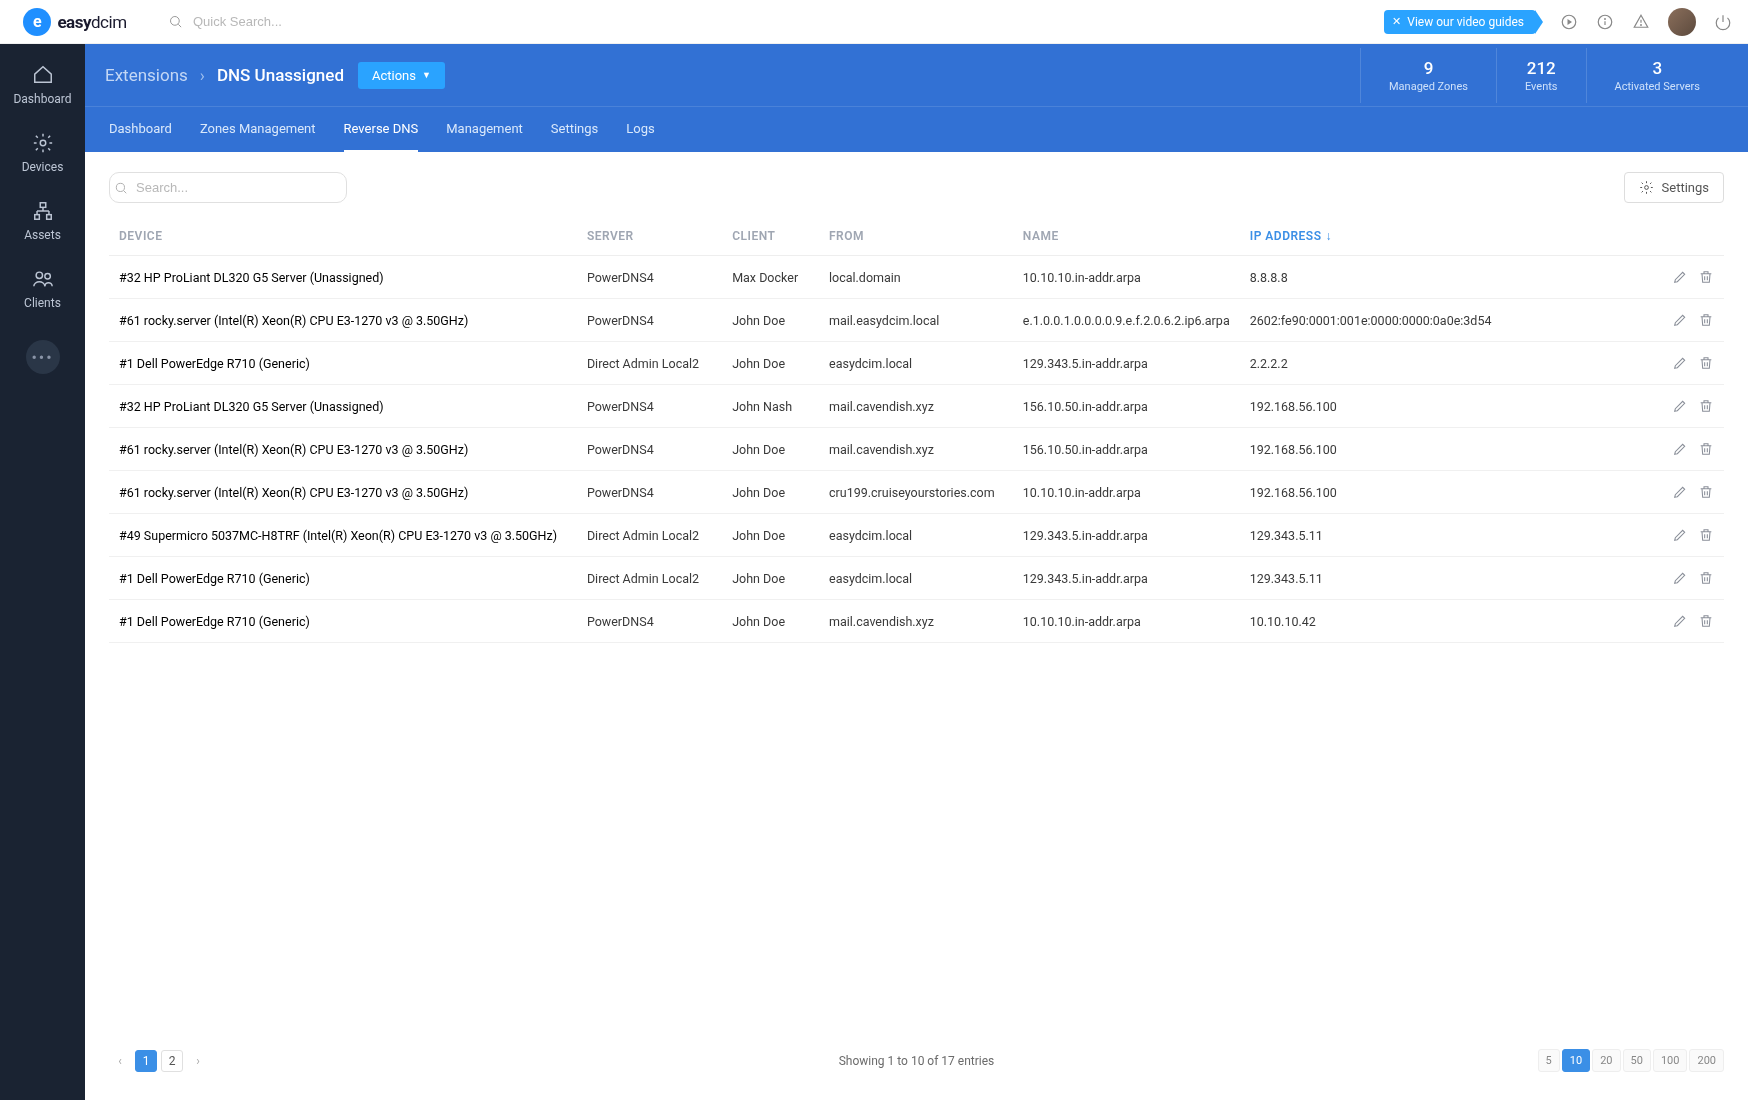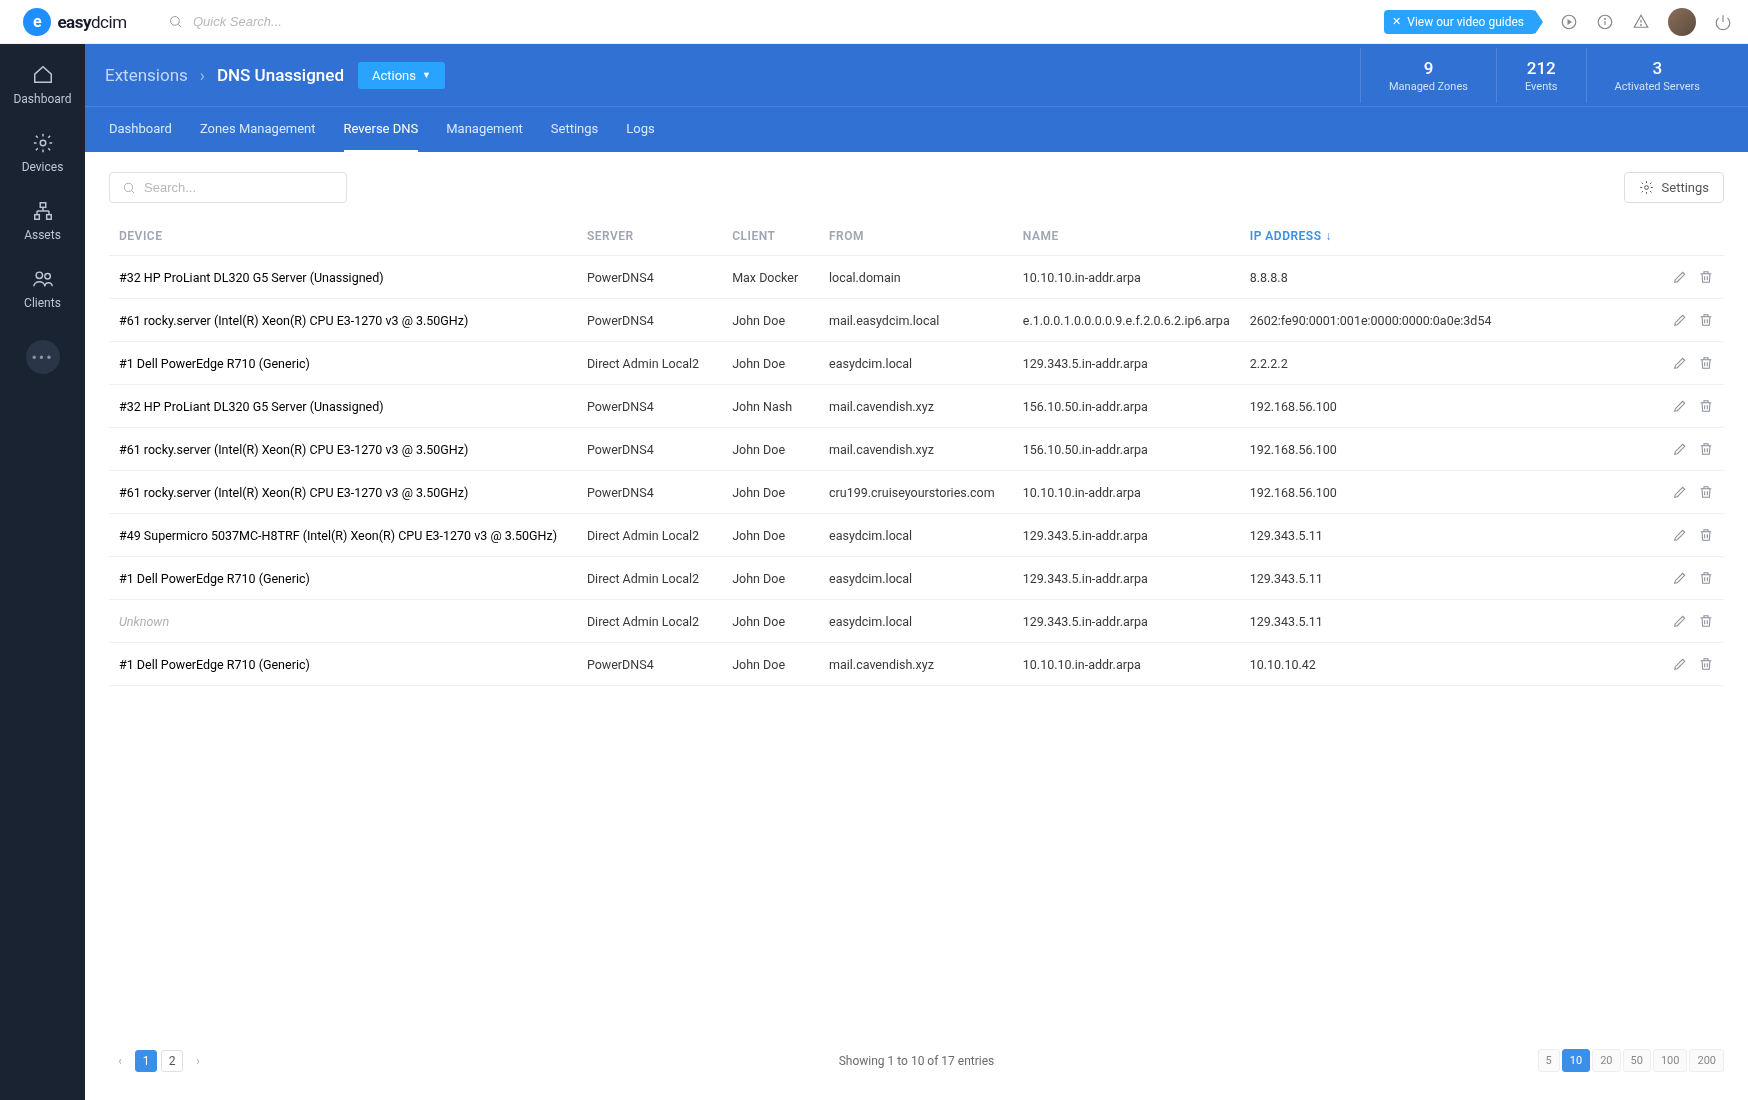--- a/index.html
+++ b/index.html
@@ -7,21 +7,21 @@
 .app { display: flex; height: 100vh; width: 100vw; }
 
 
 .topbar { position: fixed; top: 0; left: 0; right: 0; height: 44px; background: #fff; display: flex; align-items: center; padding: 0 16px 0 0; z-index: 100; border-bottom: 1px solid #f0f0f0; }
 .logo-wrap { width: 150px; display: flex; align-items: center; justify-content: center; gap: 6px; }
 .logo-icon { width: 28px; height: 28px; border-radius: 50%; background: #1f8fff; display: flex; align-items: center; justify-content: center; color: #fff; font-weight: bold; font-size: 16px; }
 .logo-text { font-size: 17px; font-weight: 600; letter-spacing: -0.5px; }
 .logo-text .bold { font-weight: 700; color: #1a1a2e; }
 .logo-text .thin { font-weight: 400; color: #1a1a2e; }
 .quick-search { flex: 0 0 auto; display: flex; align-items: center; gap: 10px; margin-left: 18px; color: #999; }
-.quick-search input { border: none; outline: none; font-size: 13px; width: 200px; color: #ef4444; font-style: italic; }
+.quick-search input { border: none; outline: none; font-size: 13px; width: 200px; color: #ef4444; }
 .quick-search input::placeholder { color: #b8b8b8; }
 .topbar-spacer { flex: 1; }
 .video-guide-btn { background: #2aa3ff; color: #fff; font-size: 12px; padding: 5px 12px 5px 8px; border-radius: 4px; display: flex; align-items: center; gap: 6px; position: relative; cursor: pointer; }
 .video-guide-btn::after { content: ''; position: absolute; right: -7px; top: 50%; transform: translateY(-50%); border-left: 8px solid #2aa3ff; border-top: 12px solid transparent; border-bottom: 12px solid transparent; }
 .video-guide-btn .x { font-size: 11px; }
 .top-icons { display: flex; align-items: center; gap: 18px; margin-left: 24px; }
 .top-icon { width: 18px; height: 18px; display: flex; align-items: center; justify-content: center; color: #888; cursor: pointer; }
 .avatar { width: 28px; height: 28px; border-radius: 50%; background: linear-gradient(135deg, #8b6f5c, #5c4a3d); cursor: pointer; }
 
 
@@ -46,21 +46,21 @@
 .stat { padding: 10px 28px; text-align: center; border-left: 1px solid rgba(255,255,255,0.15); }
 .stat-num { font-size: 17px; font-weight: 500; }
 .stat-lbl { font-size: 11px; color: #cde0fa; margin-top: 2px; }
 .bh-tabs { display: flex; gap: 28px; padding: 0 24px; border-top: 1px solid rgba(255,255,255,0.12); }
 .bh-tab { padding: 14px 0; font-size: 13px; color: #d9e8fb; cursor: pointer; border-bottom: 3px solid transparent; margin-bottom: -1px; }
 .bh-tab.active { color: #fff; border-bottom-color: #fff; font-weight: 400; }
 
 
 .content { flex: 1; padding: 20px 24px; display: flex; flex-direction: column; overflow: hidden; }
 .toolbar { display: flex; align-items: center; margin-bottom: 18px; }
-.search-box { display: flex; align-items: center; gap: 8px; border: 1px solid #e0e0e0; border-radius: 4px; padding: 7px 12px; width: 238px; }
+.search-box { display: flex; align-items: center; gap: 8px; border: 1px solid #e0e0e0; border-radius: 10px; padding: 7px 4px; width: 238px; }
 .search-box input { border: none; outline: none; font-size: 13px; flex: 1; }
 .search-box input::placeholder { color: #b8b8b8; }
 .toolbar-spacer { flex: 1; }
 .settings-btn { display: flex; align-items: center; gap: 8px; border: 1px solid #ddd; border-radius: 4px; padding: 7px 14px; font-size: 13px; color: #555; cursor: pointer; }
 
 
 .table-wrap { flex: 1; overflow: auto; }
 table { width: 100%; border-collapse: collapse; }
 thead th { text-align: left; font-size: 12px; font-weight: 600; color: #9fa6b2; letter-spacing: 0.5px; padding: 8px 10px 12px; border-bottom: 1px solid #eee; }
 thead th.sorted { color: #3b8fe6; }
@@ -389,38 +389,20 @@
       <span class="row-action"><svg viewBox="0 0 24 24" width="16" height="16">
                         <path d="M4 20 L8 19 L19 8 L16 5 L5 16 Z"></path>
                       </svg></span>
       <span class="row-action"><svg viewBox="0 0 24 24" width="16" height="16">
                         <path d="M4 7h16M9 7V4h6v3M6 7l1 13h10l1-13M10 11v6M14 11v6"></path>
                       </svg></span>
     </div>
                 </td>
               </tr>
               <tr>
-    <td class="device unknown">Unknown</td>
-    <td>Direct Admin Local2</td>
-    <td>John Doe</td>
-    <td>easydcim.local</td>
-    <td>129.343.5.in-addr.arpa</td>
-    <td>129.343.5.11</td>
-    <td>
-                  <div class="row-actions">
-      <span class="row-action"><svg viewBox="0 0 24 24" width="16" height="16">
-                        <path d="M4 20 L8 19 L19 8 L16 5 L5 16 Z"></path>
-                      </svg></span>
-      <span class="row-action"><svg viewBox="0 0 24 24" width="16" height="16">
-                        <path d="M4 7h16M9 7V4h6v3M6 7l1 13h10l1-13M10 11v6M14 11v6"></path>
-                      </svg></span>
-    </div>
-                </td>
-              </tr>
-              <tr>
     <td class="device">#1 Dell PowerEdge R710 (Generic)</td>
     <td>PowerDNS4</td>
     <td>John Doe</td>
     <td>mail.cavendish.xyz</td>
     <td>10.10.10.in-addr.arpa</td>
     <td>10.10.10.42</td>
     <td>
                   <div class="row-actions">
       <span class="row-action"><svg viewBox="0 0 24 24" width="16" height="16">
                         <path d="M4 20 L8 19 L19 8 L16 5 L5 16 Z"></path>

